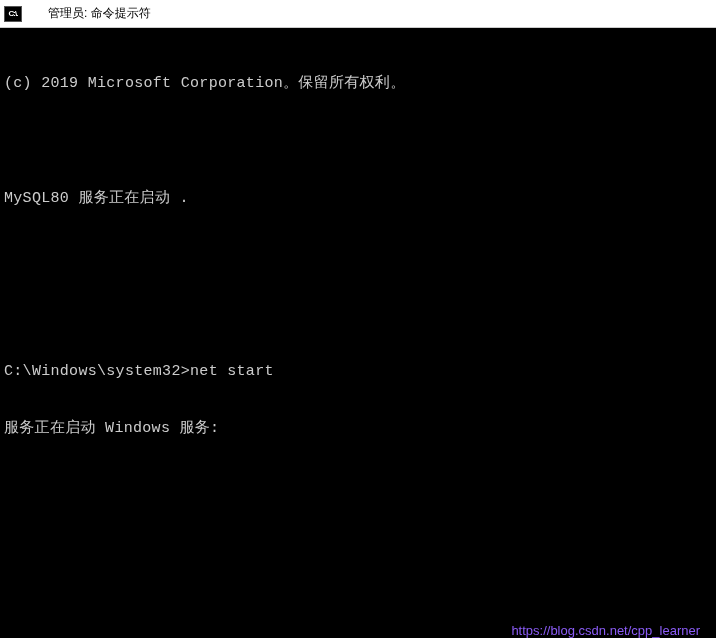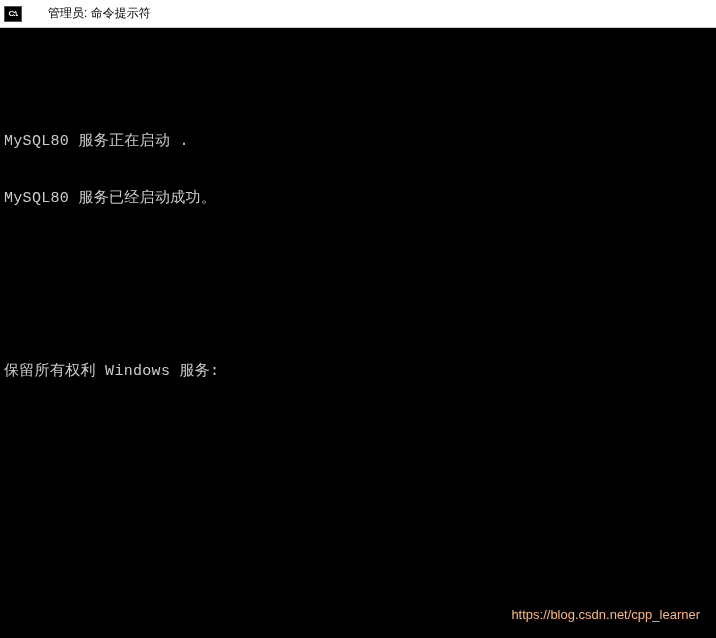--- a/index.html
+++ b/index.html
@@ -55,41 +55,42 @@
       line-height: 1.28;
       white-space: pre;
       font-family: 'NSimSun', 'SimSun', 'Consolas', 'Courier New', monospace;
       letter-spacing: 0.3px;
     }
     .line {
       min-height: 19px;
     }
     .watermark {
       position: absolute;
-      bottom: 16px;
+      bottom: 0;
       right: 16px;
-      color: #fdba74;
+      color: #8b5cf6;
       font-size: 13px;
       font-family: Arial, sans-serif;
     }
   </style>
 </head>
 <body>
 
 <div class="title-bar">
   <div class="title-icon">
     <span class="title-icon-text">C:\.</span>
   </div>
   <span class="title-text">管理员: 命令提示符</span>
 </div>
 
 <div class="terminal">
+  <div class="line">(c) 2019 Microsoft Corporation。保留所有权利。</div>
   <div class="line"></div>
   <div class="line">MySQL80 服务正在启动 .</div>
-  <div class="line">MySQL80 服务已经启动成功。</div>
   <div class="line"></div>
   <div class="line"></div>
-  <div class="line">保留所有权利 Windows 服务:</div>
+  <div class="line"><span>C:\Windows\system32&gt;</span><span>net start</span></div>
+  <div class="line">服务正在启动 Windows 服务:</div>
   
   
 </div>
 
 <div class="watermark">https://blog.csdn.net/cpp_learner</div>
 
 </body></html>

